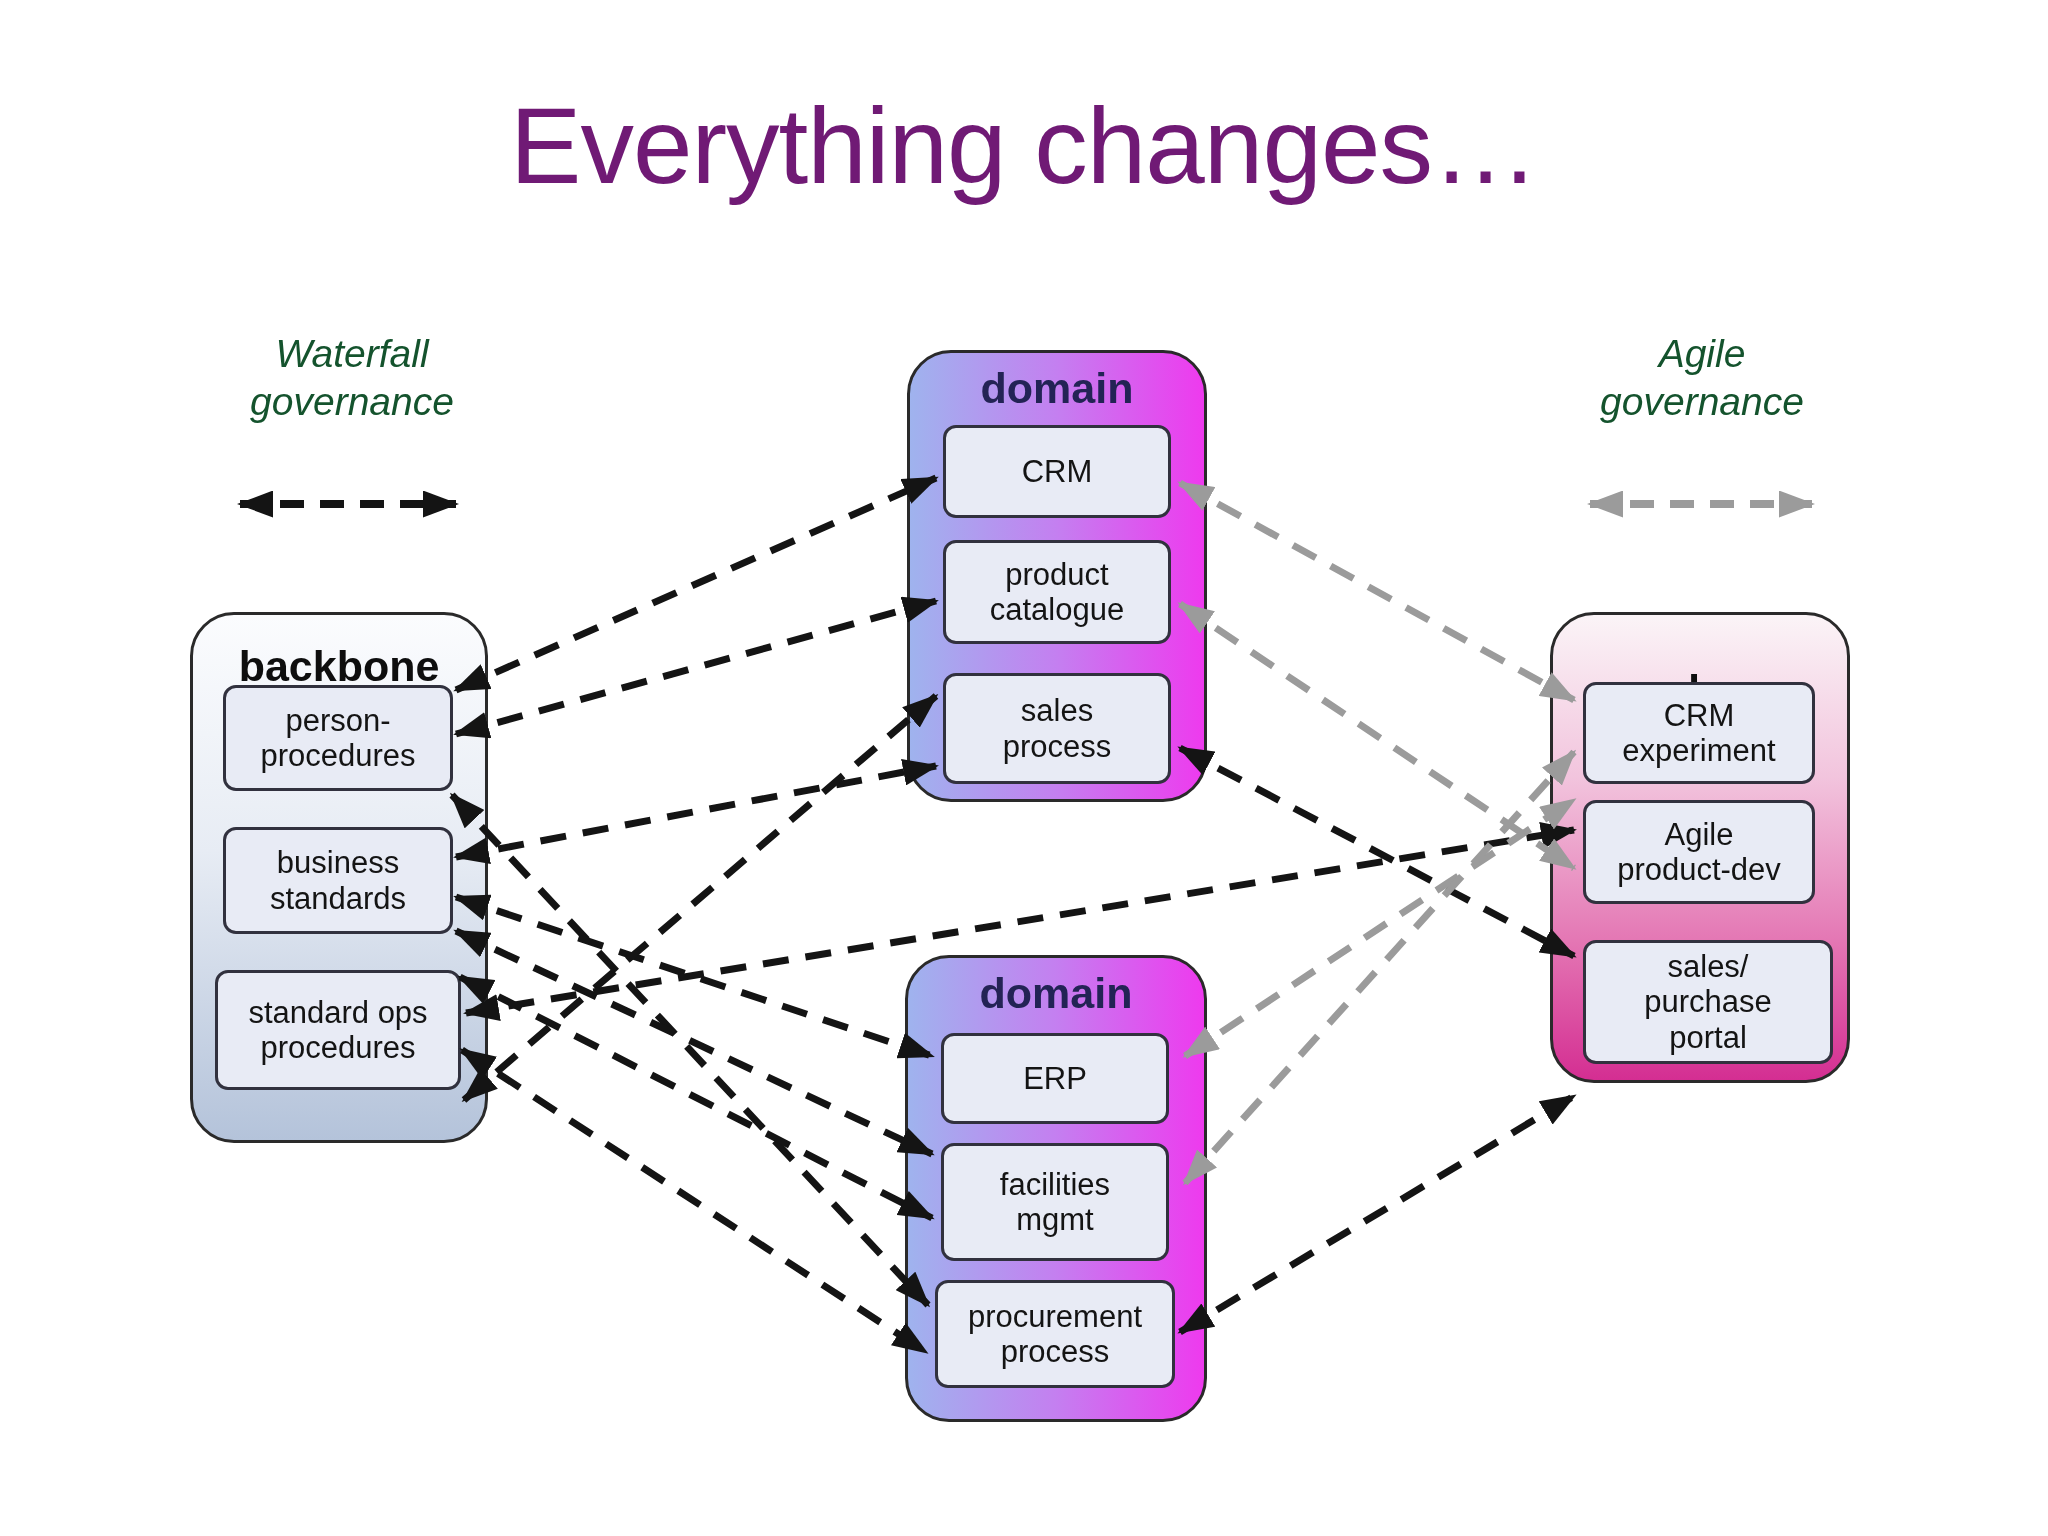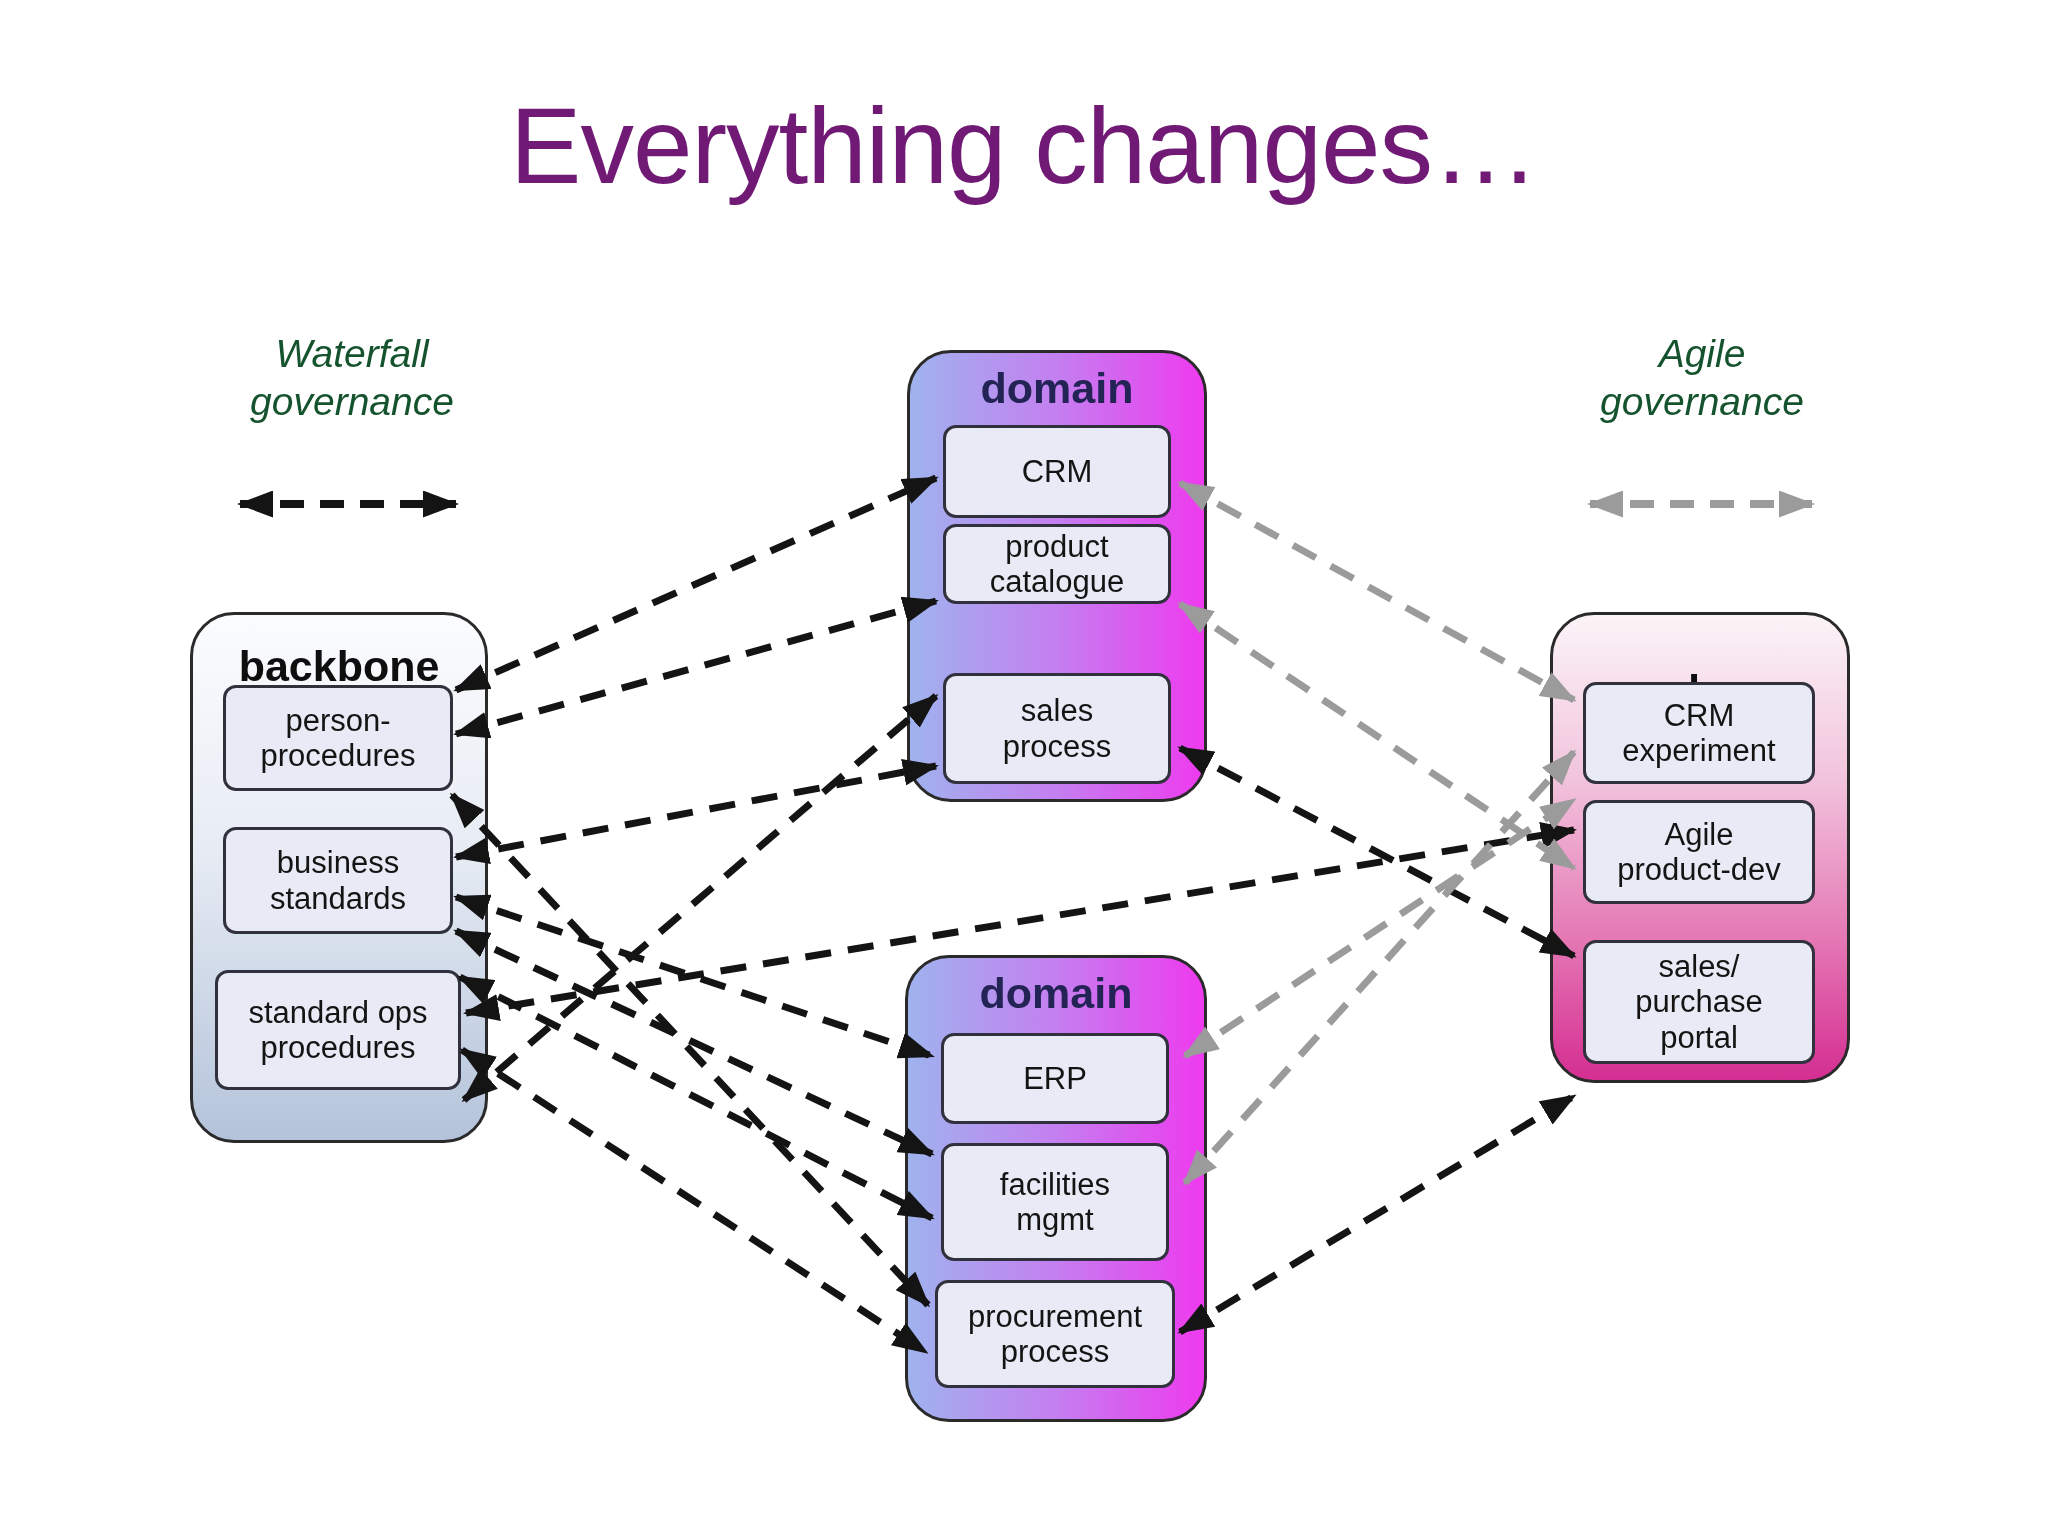--- a/index.html
+++ b/index.html
@@ -25,28 +25,28 @@
   .t-domain-top{left:907px;top:364px;width:300px;color:#232355;}
   .t-domain-bottom{left:905px;top:969px;width:302px;color:#232355;}
   .t-edge{left:1550px;top:626px;width:300px;margin-top:40px;}
   .node{position:absolute;background:#e8ebf5;border:3px solid #31313e;border-radius:13px;
         box-sizing:border-box;display:flex;align-items:center;justify-content:center;
         text-align:center;font-size:31px;line-height:1.13;color:#141414;white-space:pre-line;}
   .n-pd{left:223px;top:685px;width:230px;height:106px;}
   .n-bs{left:223px;top:827px;width:230px;height:107px;}
   .n-so{left:215px;top:970px;width:246px;height:120px;}
   .n-crm{left:943px;top:425px;width:228px;height:93px;}
-  .n-cat{left:943px;top:524px;width:228px;height:80px;}
+  .n-cat{left:943px;top:540px;width:228px;height:104px;}
   .n-sal{left:943px;top:673px;width:228px;height:111px;}
   .n-erp{left:941px;top:1033px;width:228px;height:91px;}
   .n-fac{left:941px;top:1143px;width:228px;height:118px;}
   .n-pro{left:935px;top:1280px;width:240px;height:108px;}
   .n-crmx{left:1583px;top:682px;width:232px;height:102px;}
   .n-agile{left:1583px;top:800px;width:232px;height:104px;}
-  .n-portal{left:1583px;top:940px;width:232px;height:124px;}
+  .n-portal{left:1583px;top:940px;width:250px;height:124px;}
   svg.arrows{position:absolute;left:0;top:0;width:2048px;height:1536px;pointer-events:none;}
   line.black{stroke:#141414;stroke-width:7;stroke-dasharray:26 17;}
   line.gray{stroke:#9b9b9b;stroke-width:7;stroke-dasharray:26 17;}
   line.gov{stroke-width:8;stroke-dasharray:24 16;}
 </style>
 </head>
 <body>
 
 <div class="stage">
 

